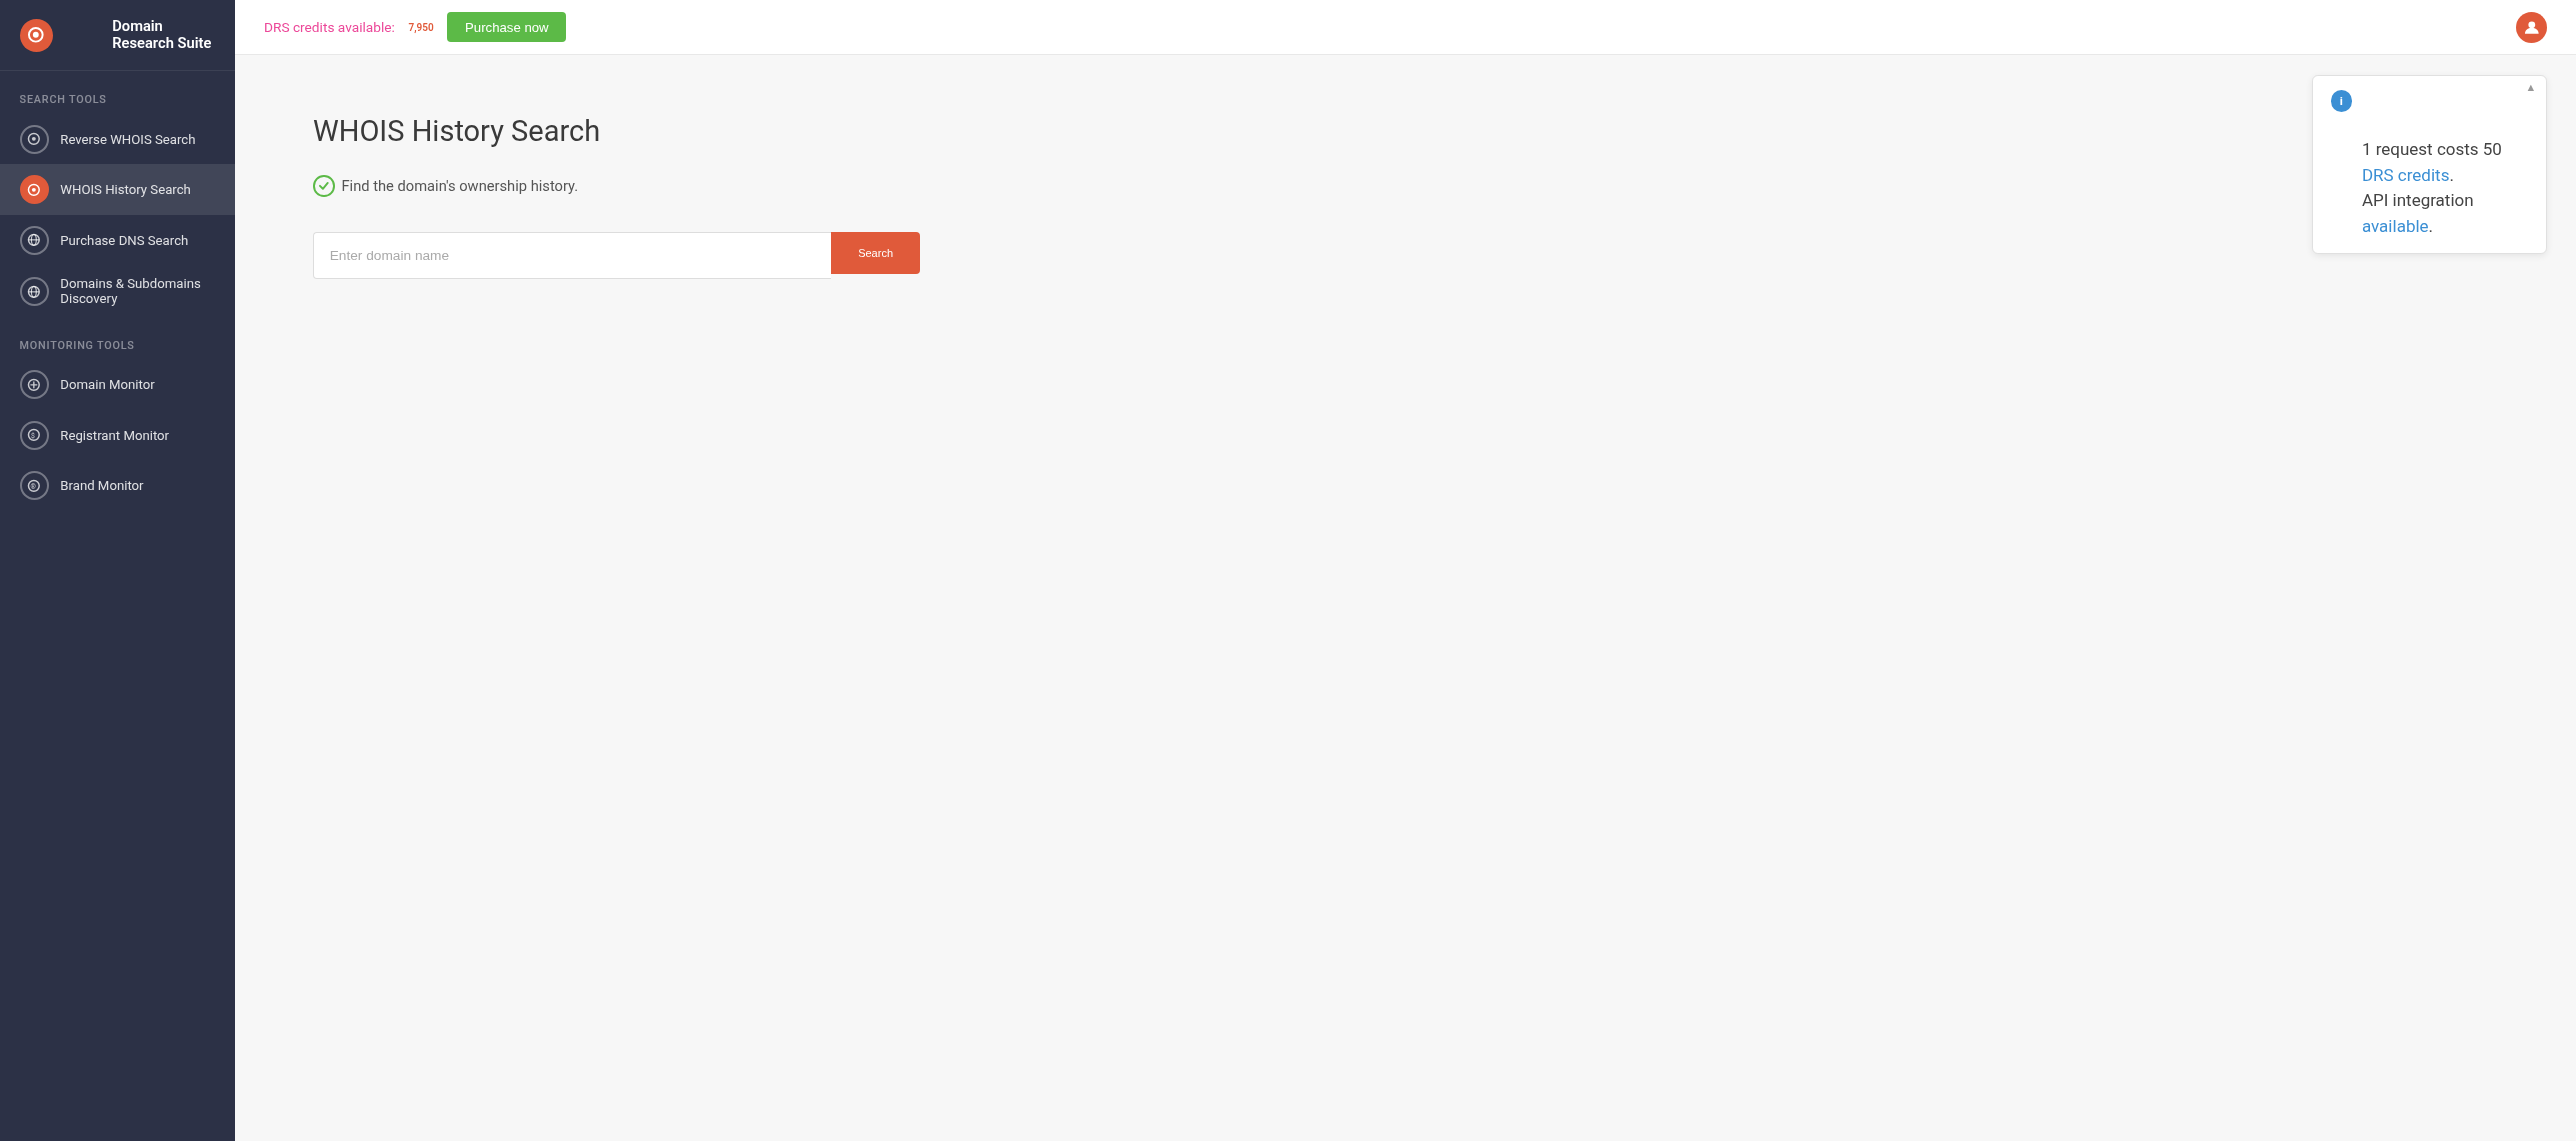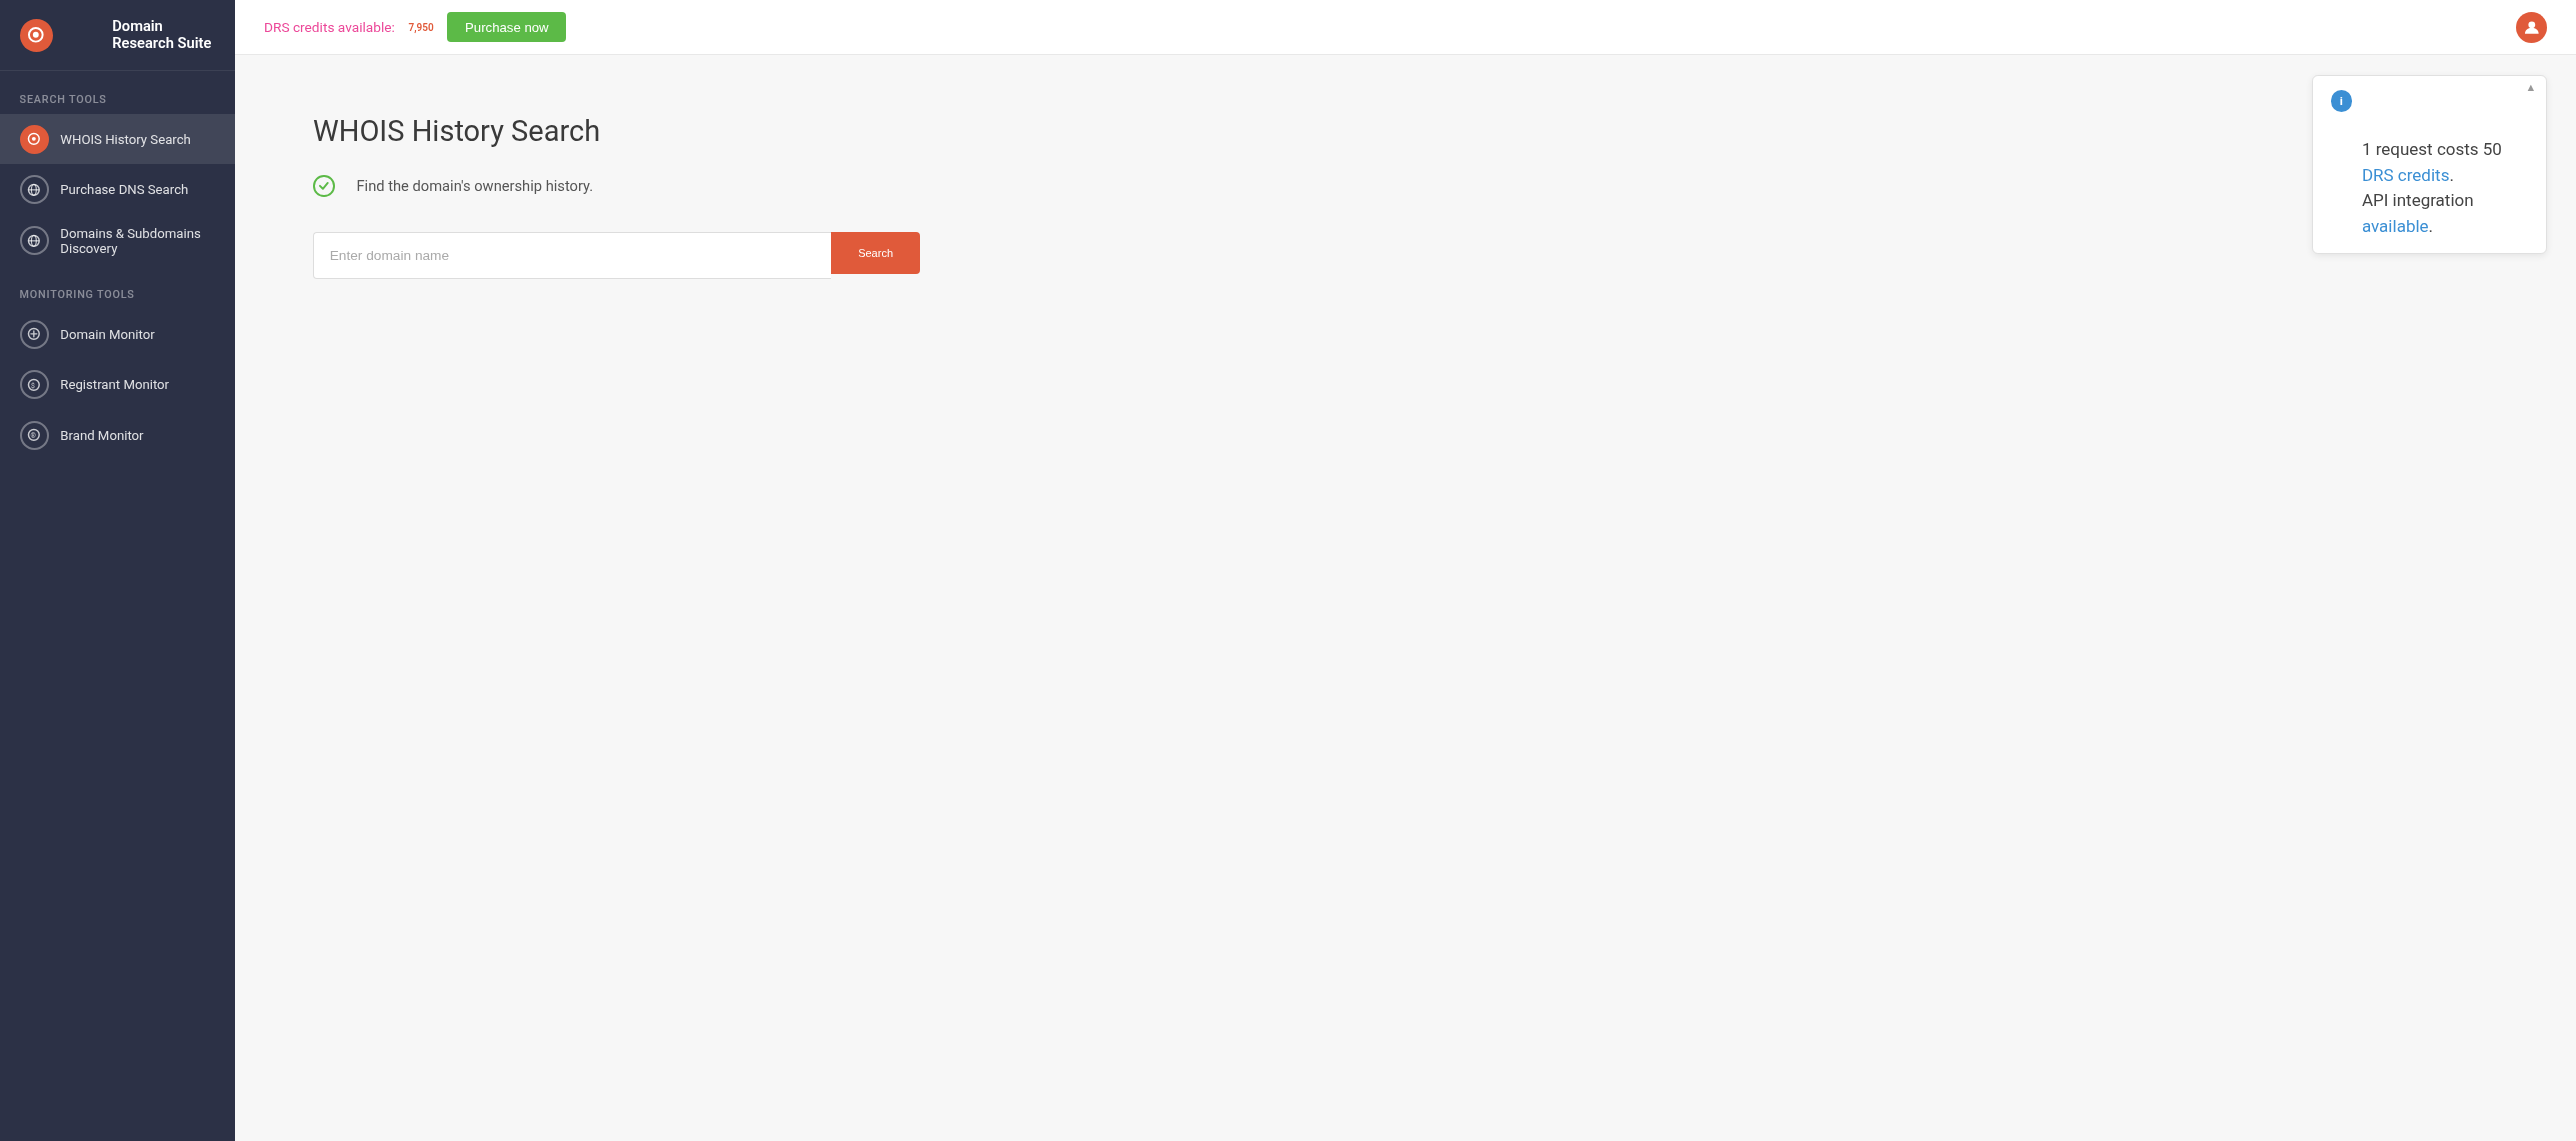--- a/index.html
+++ b/index.html
@@ -181,21 +181,21 @@
     .page-title {
       font-size: 29px;
       font-weight: 400;
       color: #3a3a3a;
       margin-bottom: 27px;
     }
 
     .page-subtitle {
       display: flex;
       align-items: center;
-      gap: 22px;
+      gap: 7px;
       font-size: 14.7px;
       color: #555;
       margin-bottom: 35px;
     }
 
     .check-icon {
       width: 21.5px;
       height: 21.5px;
       border-radius: 50%;
       border: 2px solid #5cba47;
@@ -309,20 +309,29 @@
       <svg width="17.6" height="17.6" viewBox="0 0 18 18" fill="none">
         <circle cx="9" cy="9" r="7" stroke="white" stroke-width="2"></circle>
         <circle cx="9" cy="9" r="3" fill="white"></circle>
       </svg>
     </div>
     <span class="logo-text">Domain Research Suite</span>
   </div>
 
   <div class="sidebar-section-label">Search tools</div>
 
+  <div class="sidebar-item">
+    <div class="sidebar-item-icon">
+      <svg width="13.7" height="13.7" viewBox="0 0 14 14" fill="none">
+        <circle cx="7" cy="7" r="5.5" stroke="currentColor" stroke-width="1.5"></circle>
+        <circle cx="7" cy="7" r="2" fill="currentColor"></circle>
+      </svg>
+    </div>
+    <span class="sidebar-item-label">Reverse WHOIS Search</span>
+  </div>
 
   <div class="sidebar-item active">
     <div class="sidebar-item-icon">
       <svg width="13.7" height="13.7" viewBox="0 0 14 14" fill="none">
         <circle cx="7" cy="7" r="5.5" stroke="white" stroke-width="1.5"></circle>
         <circle cx="7" cy="7" r="2" fill="white"></circle>
       </svg>
     </div>
     <span class="sidebar-item-label">WHOIS History Search</span>
   </div>

